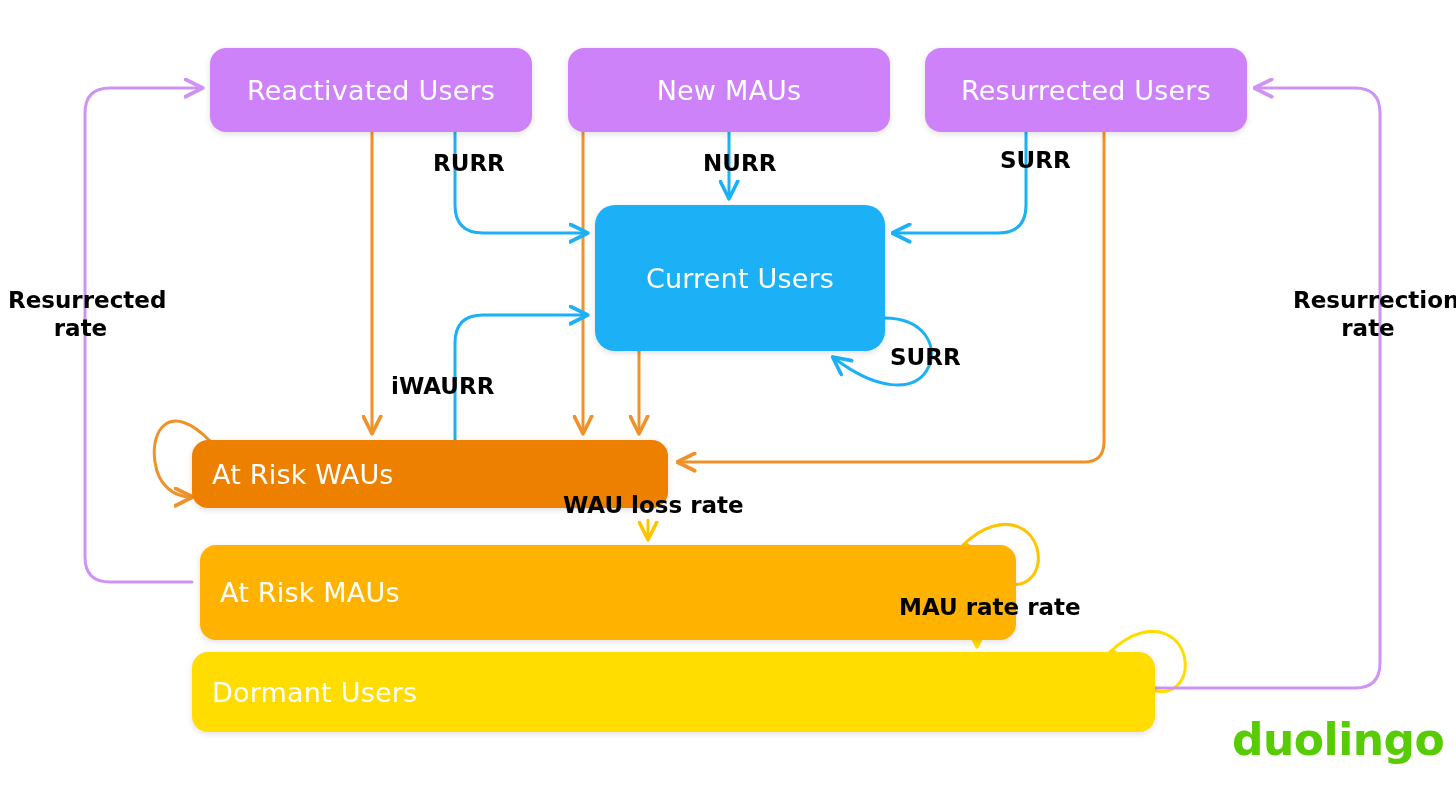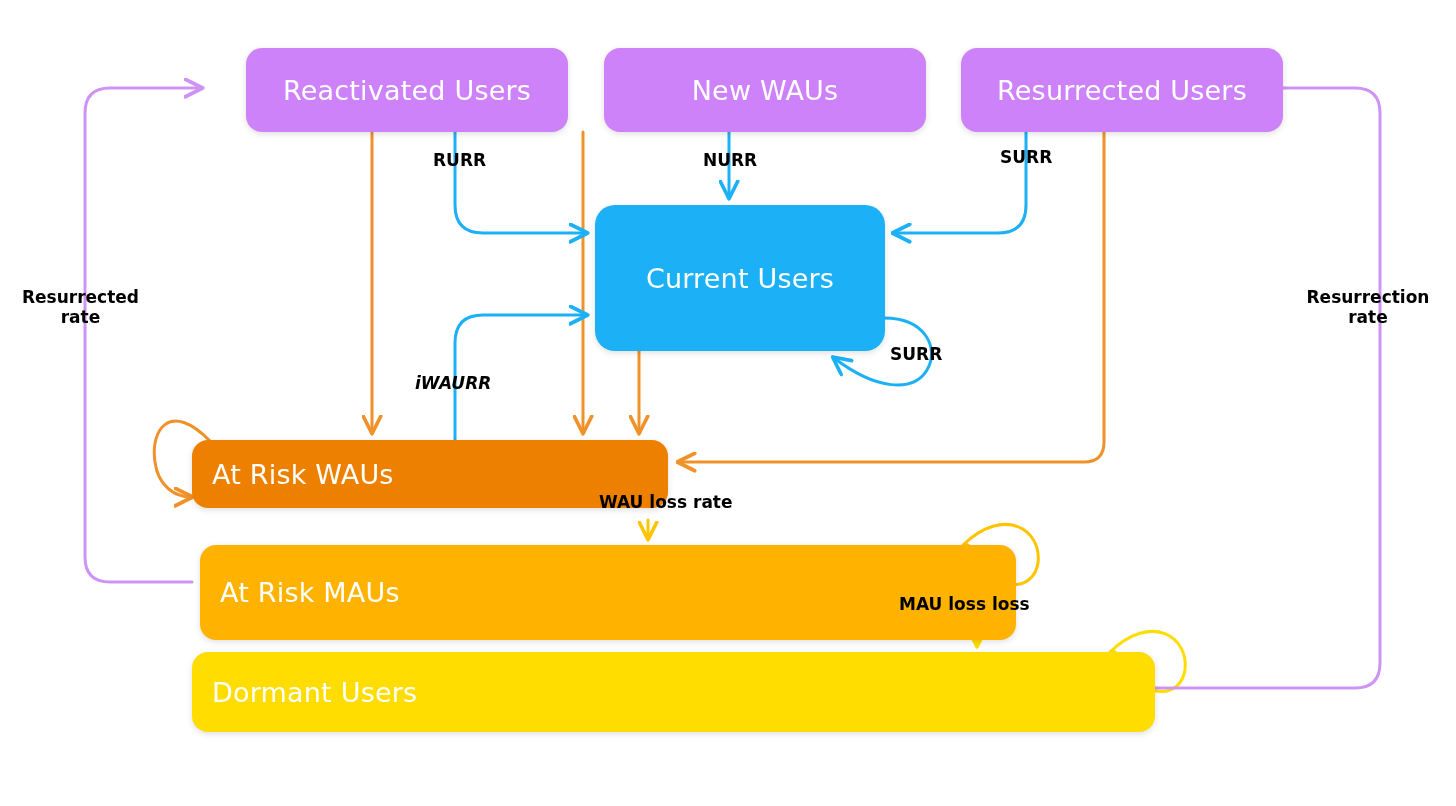--- a/index.html
+++ b/index.html
@@ -41,51 +41,51 @@
   .node.leftal {
     justify-content: flex-start;
     padding-left: 20px;
     box-sizing: border-box;
   }
   .node-label {
     font-size: 27px;
     line-height: 1;
     white-space: nowrap;
   }
-  .node-purple { background: #ce82fa; margin-left: 36px; }
+  .node-purple { background: #ce82fa; }
   .node-blue   { background: #1cb0f6; }
   .node-orange { background: #ee8000; }
   .node-amber  { background: #ffb300; }
   .node-yellow { background: #ffdd00; }
 
   #n-reactivated { left: 210px; top: 48px;  width: 322px; height: 84px; }
   #n-new         { left: 568px; top: 48px;  width: 322px; height: 84px; }
   #n-resurrected { left: 925px; top: 48px;  width: 322px; height: 84px; }
   #n-current     { left: 595px; top: 205px; width: 290px; height: 146px; border-radius: 20px; }
   #n-wau         { left: 192px; top: 440px; width: 476px; height: 68px; }
   #n-mau         { left: 200px; top: 545px; width: 816px; height: 95px; text-align: center; }
   #n-dormant     { left: 192px; top: 652px; width: 963px; height: 80px; }
 
   .edge-label {
     position: absolute;
-    font-size: 17px;
+    font-size: 23px;
     font-weight: 700;
     color: #000000;
     white-space: nowrap;
     z-index: 5;
     line-height: 1.2;
   }
   .edge-label.two-line { text-align: center; }
 
   #lbl-rurr    { left: 433px; top: 150px; }
   #lbl-nurr    { left: 703px; top: 150px; }
   #lbl-surr    { left: 976px; top: 147px; margin-left: 24px; }
   #lbl-curr    { left: 890px; top: 344px; }
-  #lbl-iwaurr  { left: 415px; top: 373px; font-style: italic; }
-  #lbl-wauloss { left: 563px; top: 492px; margin-left: 36px; }
+  #lbl-iwaurr  { left: 391px; top: 373px; }
+  #lbl-wauloss { left: 563px; top: 492px; }
   #lbl-mauloss { left: 899px; top: 594px; }
   #lbl-react   { left: 8px;   top: 287px; width: 145px; }
   #lbl-resurr  { left: 1293px; top: 287px; width: 150px; }
 
   #logo {
     position: absolute;
     left: 1232px;
     top: 718px;
     font-size: 44px;
     font-weight: 700;
@@ -155,21 +155,21 @@
       <path d="M1155,688 L1355,688 Q1380,688 1380,663 L1380,113 Q1380,88 1355,88 L1256,88" stroke="#cf93f5" stroke-width="3" marker-end="url(#ah-purple)"></path>
 
     </g>
   </svg>
 
   <div class="node node-purple centered" id="n-reactivated">
     <span class="node-label">Reactivated Users</span>
   </div>
 
   <div class="node node-purple centered" id="n-new">
-    <span class="node-label">New WAUs</span>
+    <span class="node-label">New MAUs</span>
   </div>
 
   <div class="node node-blue centered" id="n-current">
     <span class="node-label">Current Users</span>
   </div>
 
   <div class="node node-purple centered" id="n-resurrected">
     <span class="node-label">Resurrected Users</span>
   </div>
 
@@ -184,26 +184,27 @@
   <div class="node node-yellow leftal" id="n-dormant">
     <span class="node-label">Dormant Users</span>
   </div>
 
   <div class="edge-label" id="lbl-rurr">RURR</div>
   <div class="edge-label" id="lbl-nurr">NURR</div>
   <div class="edge-label" id="lbl-surr">SURR</div>
   <div class="edge-label" id="lbl-curr">SURR</div>
   <div class="edge-label" id="lbl-iwaurr">iWAURR</div>
   <div class="edge-label" id="lbl-wauloss">WAU loss rate</div>
-  <div class="edge-label" id="lbl-mauloss">MAU loss loss</div>
+  <div class="edge-label" id="lbl-mauloss">MAU rate rate</div>
 
   <div class="edge-label two-line" id="lbl-react">
     <div>Resurrected</div>
     <div>rate</div>
   </div>
 
   <div class="edge-label two-line" id="lbl-resurr">
     <div>Resurrection</div>
     <div>rate</div>
   </div>
 
+  <div id="logo">duolingo</div>
 
 </div>
 
 </body></html>

